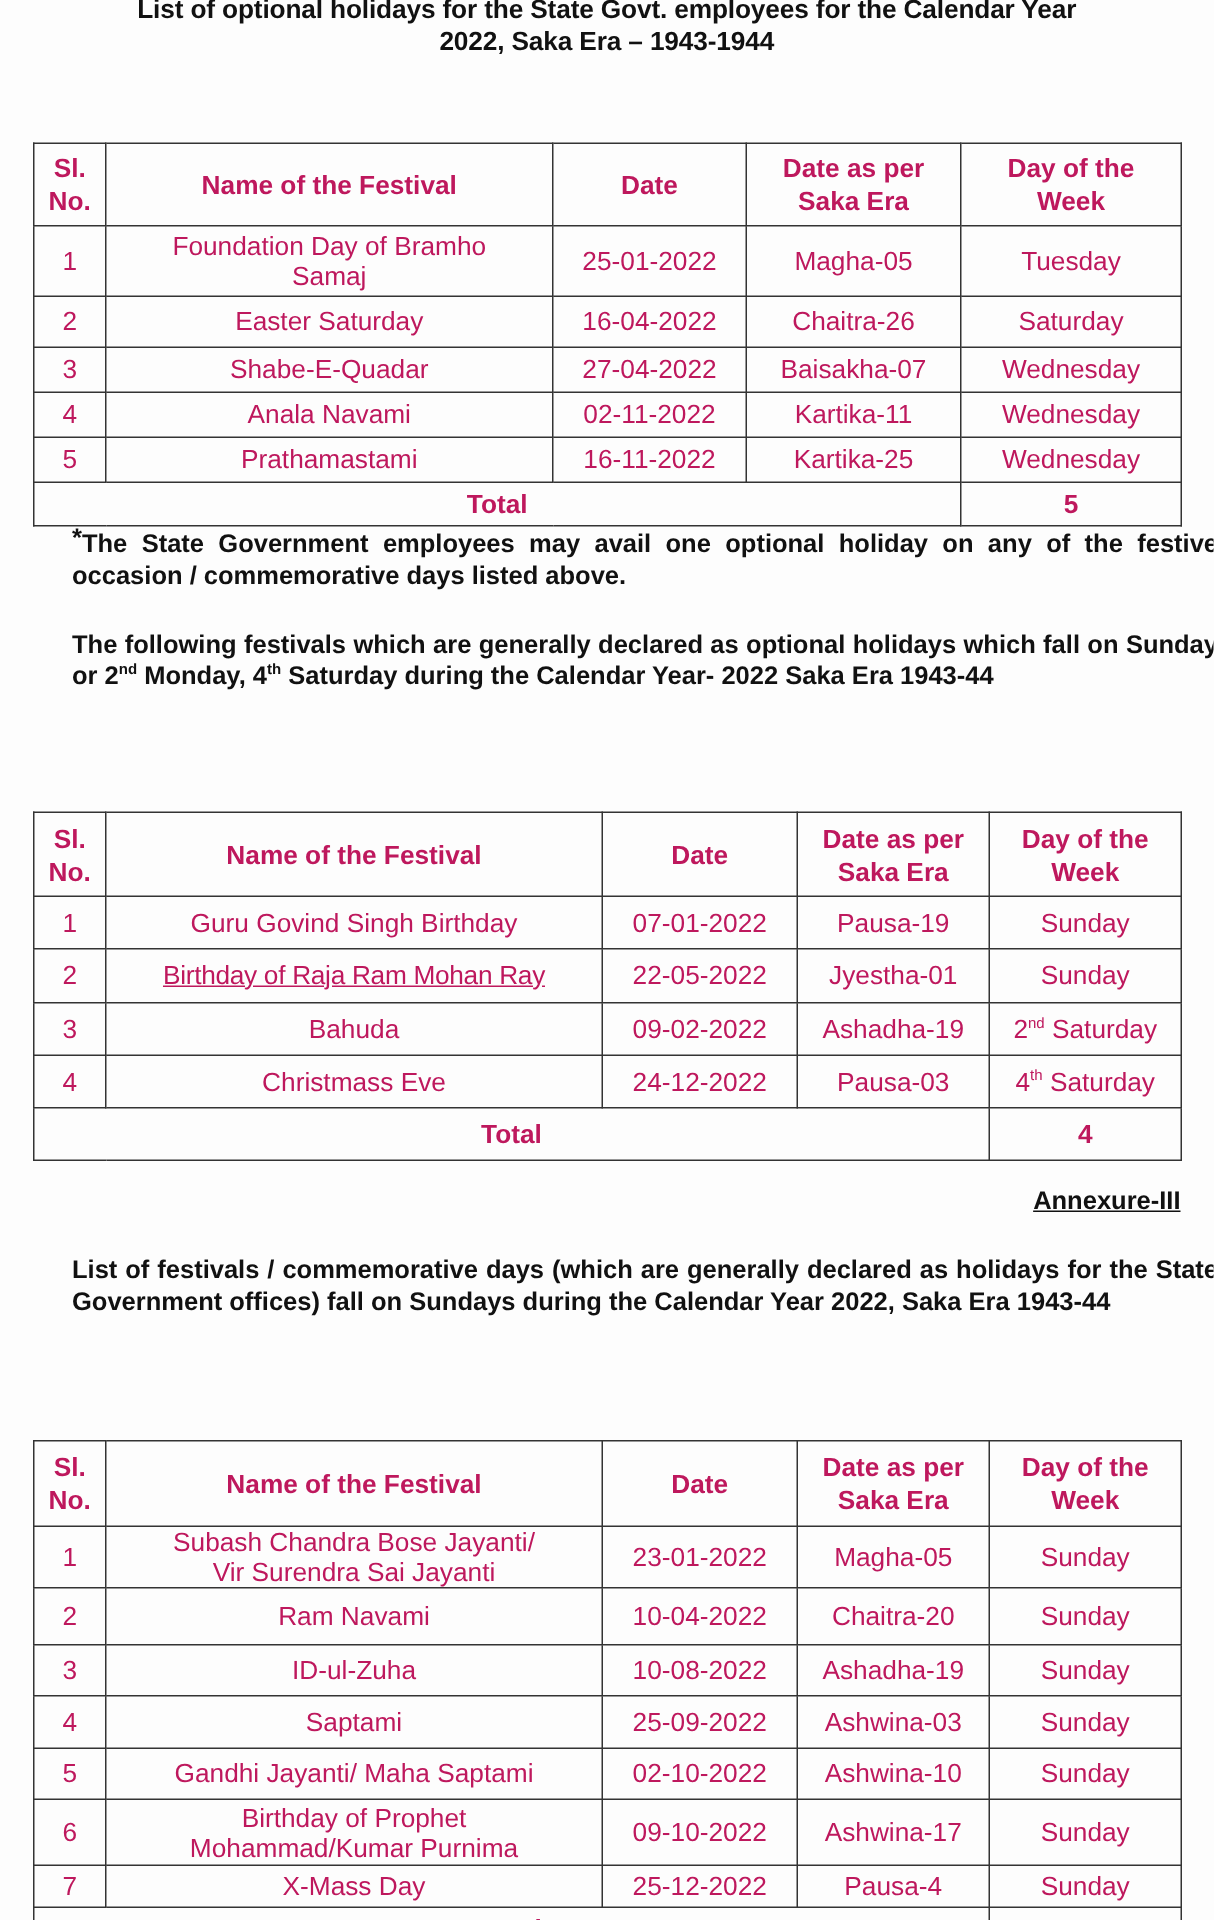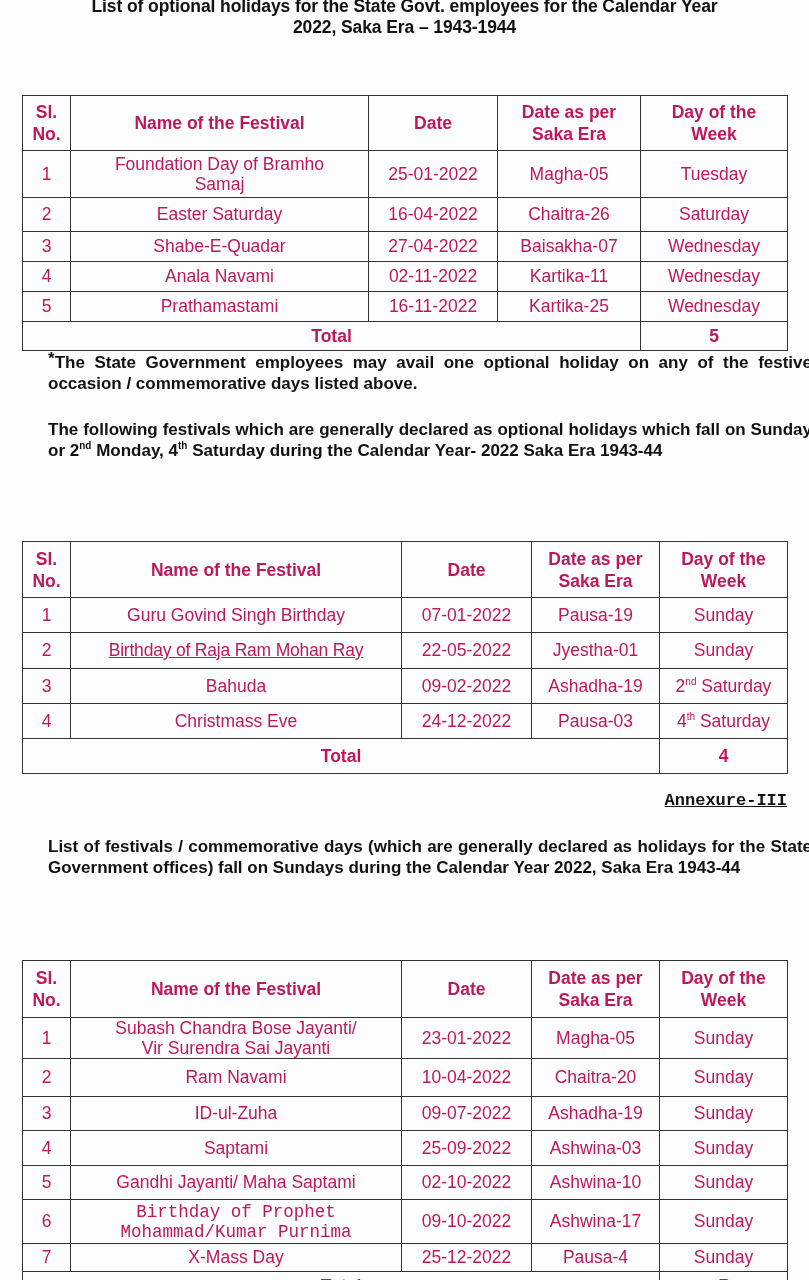--- a/index.html
+++ b/index.html
@@ -24,21 +24,20 @@
   table.t tr.total td { font-weight:bold; }
   .para {
     position:absolute; left:24px; width:764px; font-weight:bold;
     font-size:17px; line-height:21px; text-align:justify;margin-left:24px;
   }
   .para sup { font-size:10px; line-height:0; }
   td sup { font-size:10px; line-height:0; }
   .annex {
     position:absolute; right:22px; top:791px; font-weight:bold; font-size:17px;
     text-decoration:underline;
-    font-family:Liberation Mono, monospace;
   }
 </style>
 </head>
 <body>
 
 <div class="title">
   <div>List of optional holidays for the State Govt. employees for the Calendar Year</div>
   <div>2022, Saka Era – 1943-1944</div>
 </div>
 
@@ -189,41 +188,41 @@
   <tr style="height:38px;">
     <td>2</td>
     <td>Ram Navami</td>
     <td>10-04-2022</td>
     <td>Chaitra-20</td>
     <td>Sunday</td>
   </tr>
   <tr style="height:34px;">
     <td>3</td>
     <td>ID-ul-Zuha</td>
-    <td>09-07-2022</td>
+    <td>10-08-2022</td>
     <td>Ashadha-19</td>
     <td>Sunday</td>
   </tr>
   <tr style="height:35px;">
     <td>4</td>
     <td>Saptami</td>
     <td>25-09-2022</td>
     <td>Ashwina-03</td>
     <td>Sunday</td>
   </tr>
   <tr style="height:34px;">
     <td>5</td>
     <td>Gandhi Jayanti/ Maha Saptami</td>
     <td>02-10-2022</td>
     <td>Ashwina-10</td>
     <td>Sunday</td>
   </tr>
   <tr style="height:44px;">
     <td>6</td>
-    <td style="line-height:20px;font-family:Liberation Mono, monospace;"><span>Birthday of Prophet</span><br><span>Mohammad/Kumar Purnima</span></td>
+    <td style="line-height:20px;"><span>Birthday of Prophet</span><br><span>Mohammad/Kumar Purnima</span></td>
     <td>09-10-2022</td>
     <td>Ashwina-17</td>
     <td>Sunday</td>
   </tr>
   <tr style="height:28px;">
     <td>7</td>
     <td>X-Mass Day</td>
     <td>25-12-2022</td>
     <td>Pausa-4</td>
     <td>Sunday</td>

